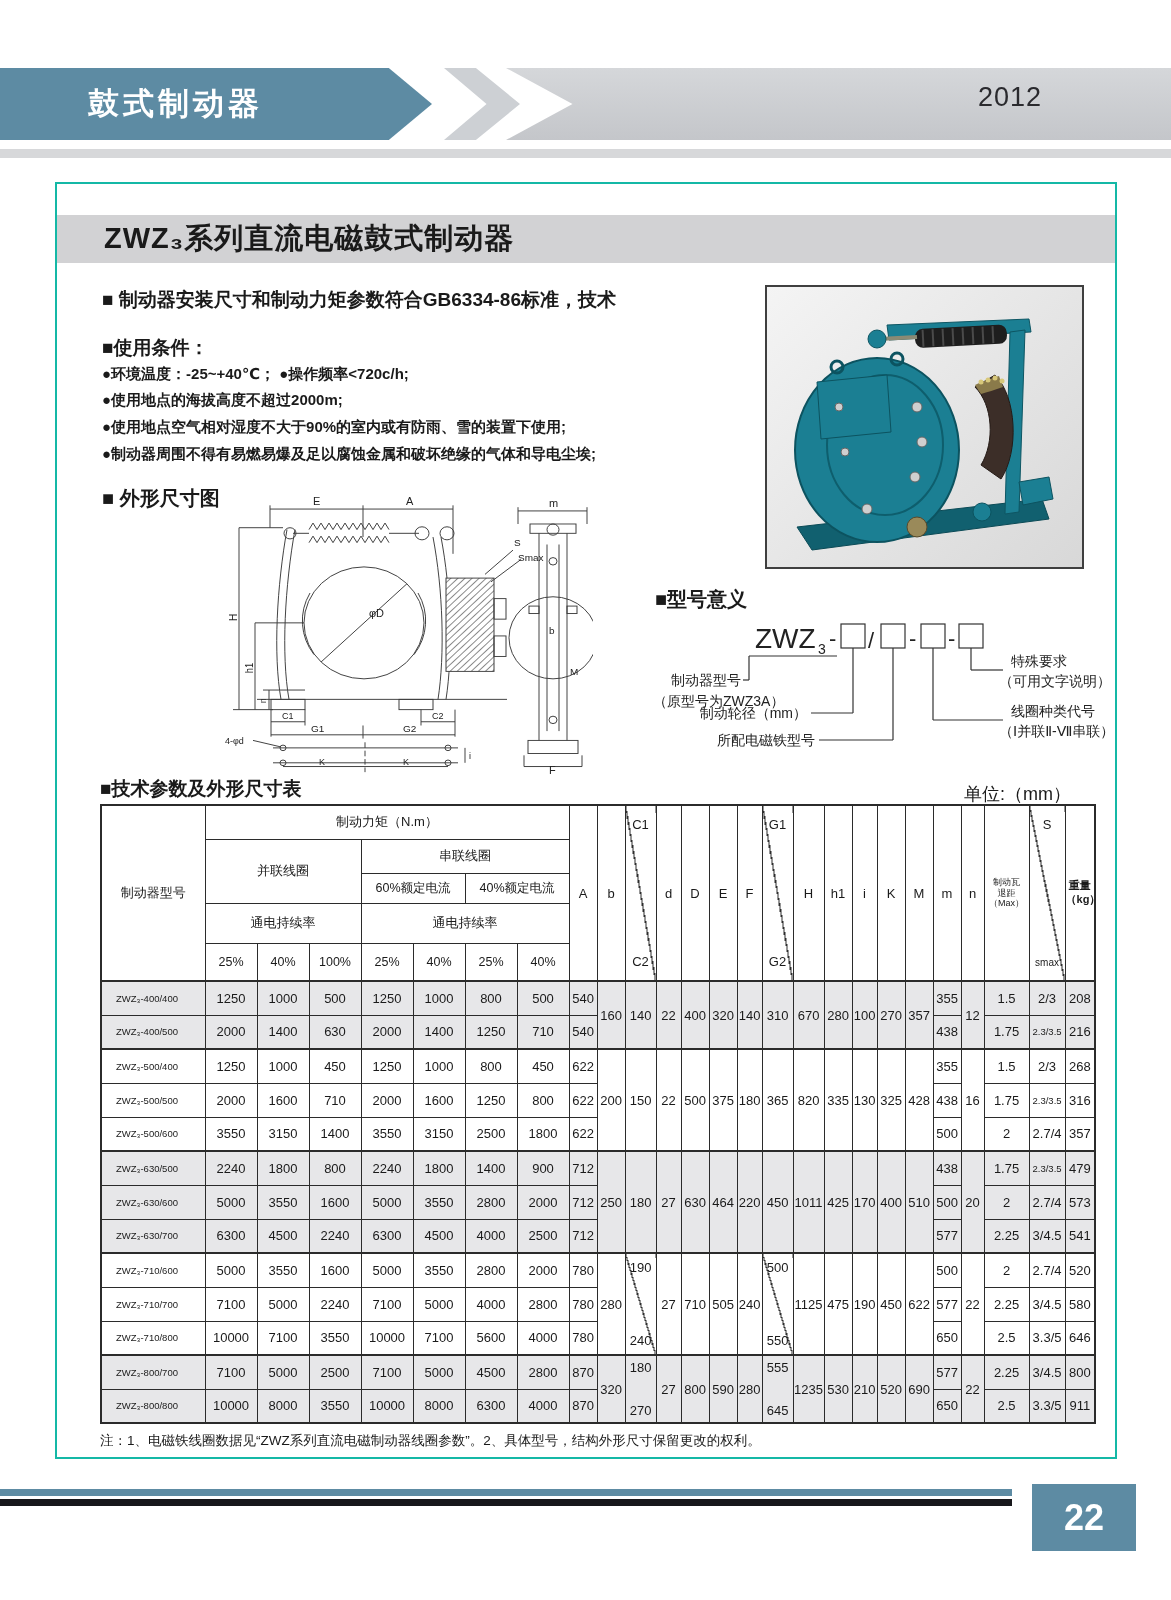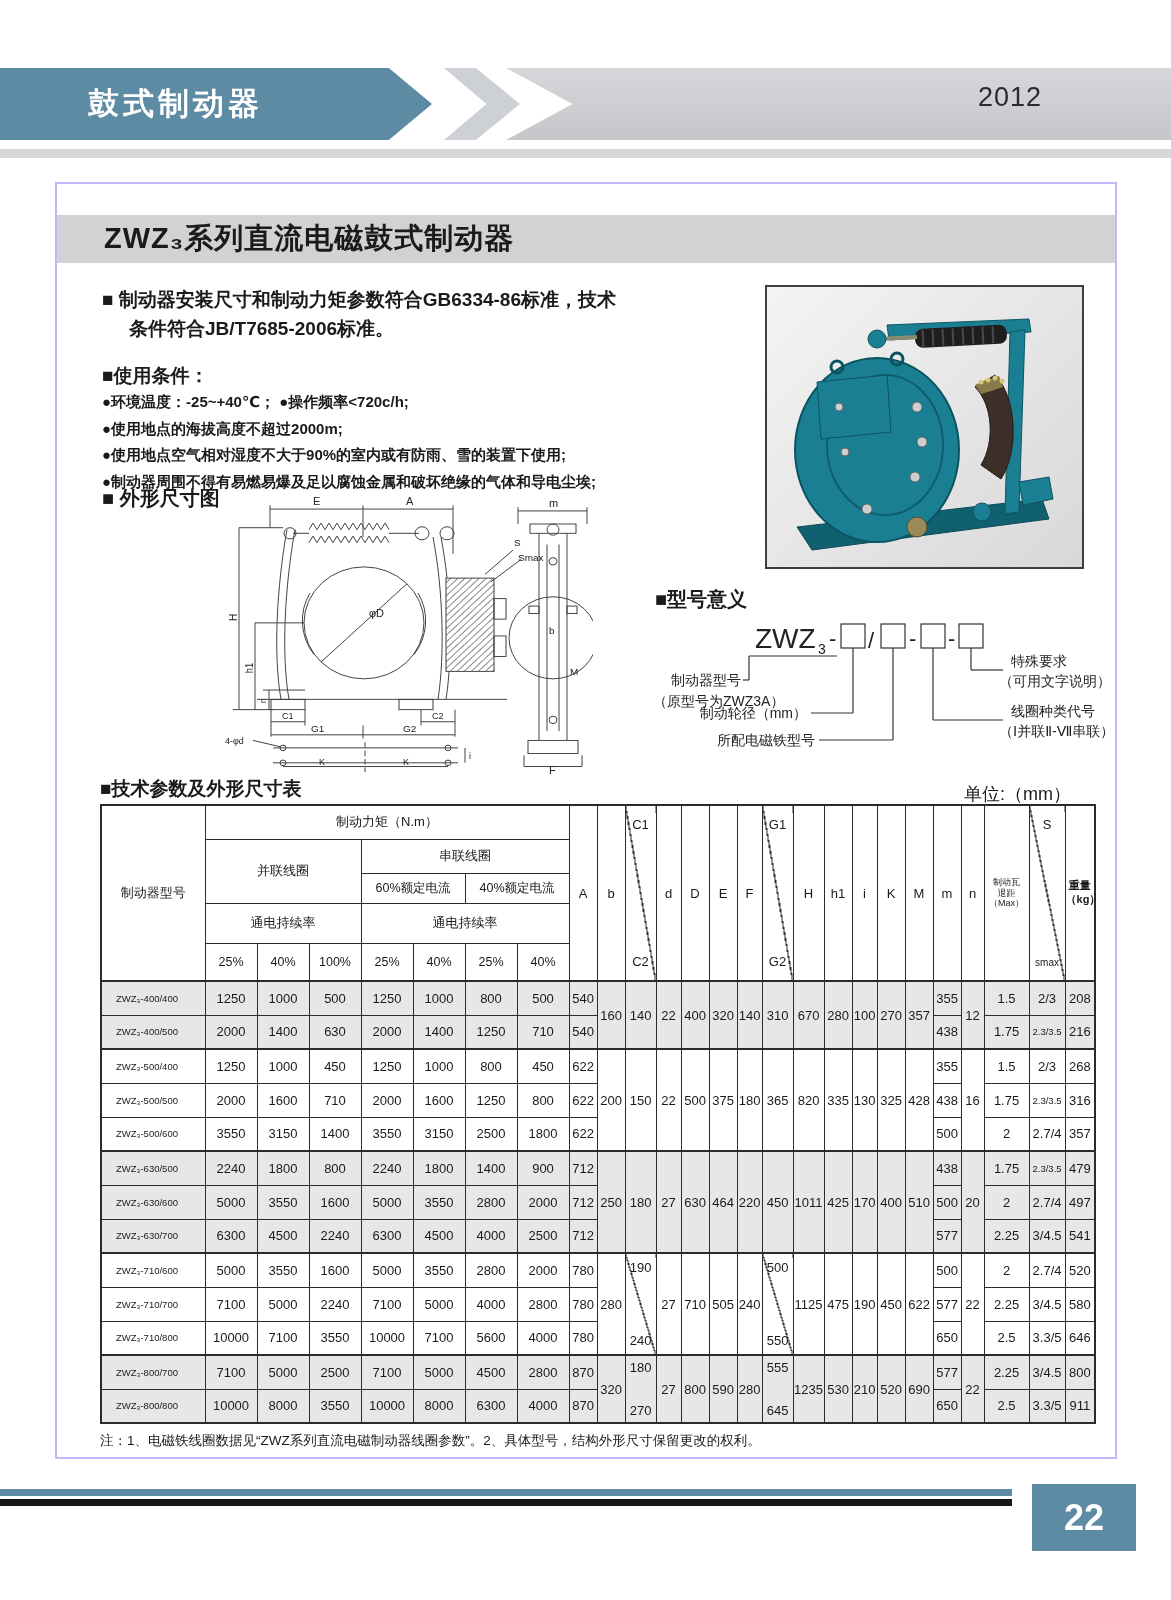--- a/index.html
+++ b/index.html
@@ -13,21 +13,21 @@
   .banner-chevron{position:absolute;left:444px;top:68px;width:76px;height:72px;background:#cdd0d4;
     clip-path:polygon(0 0,42% 0,100% 50%,42% 100%,0 100%,56% 50%);}
   .banner-gray{position:absolute;left:506px;top:68px;width:665px;height:72px;
     background:linear-gradient(#d5d7da,#c4c6ca);
     clip-path:polygon(0 0,100% 0,100% 100%,0 100%,10% 50%);}
   .banner-year{position:absolute;left:978px;top:82px;font-size:27px;color:#2a2a2e;letter-spacing:1px;}
   .under-strip{position:absolute;left:0;top:149px;width:1171px;height:9px;background:#d7d8da;}
 
   
   .content-box{position:absolute;left:55px;top:182px;width:1058px;height:1273px;
-    border:2px solid #c4b5fd;background:#fff;}
+    border:2px solid #14b8a6;background:#fff;}
   .title-bar{position:absolute;left:0;top:31px;width:100%;height:48px;background:#d2d2d4;
     display:flex;align-items:center;}
   .title-bar .t{font-weight:bold;font-size:29px;padding-left:47px;letter-spacing:1px;}
 
   .intro{position:absolute;left:45px;top:102px;width:660px;}
   .intro .l1,.intro .l2{font-weight:bold;font-size:19px;line-height:1.5;}
   .intro .l2{padding-left:27px;}
   .usage-h{font-weight:bold;font-size:19px;margin-top:20px;}
   .bullets div{font-size:15px;line-height:1.78;font-weight:bold;}
 
@@ -94,21 +94,20 @@
   <div class="under-strip"></div>
 
   <div class="content-box">
 
     <div class="title-bar">
       <div class="t">ZWZ₃系列直流电磁鼓式制动器</div>
     </div>
 
     <div class="intro">
       <div class="l1">■ 制动器安装尺寸和制动力矩参数符合GB6334-86标准，技术</div>
-      <div class="l2">条件符合JB/T7685-2006标准。</div>
       <div class="usage-h">■使用条件：</div>
       <div class="bullets">
         <div>●环境温度：-25~+40℃；  ●操作频率&lt;720c/h;</div>
         <div>●使用地点的海拔高度不超过2000m;</div>
         <div>●使用地点空气相对湿度不大于90%的室内或有防雨、雪的装置下使用;</div>
         <div>●制动器周围不得有易燃易爆及足以腐蚀金属和破坏绝缘的气体和导电尘埃;</div>
       </div>
     </div>
 
     <div class="photo">
@@ -529,21 +528,21 @@
             <td>3550</td>
             <td>1600</td>
             <td>5000</td>
             <td>3550</td>
             <td>2800</td>
             <td>2000</td>
             <td>712</td>
             <td>500</td>
             <td>2</td>
             <td>2.7/4</td>
-            <td>497</td>
+            <td>573</td>
           </tr>
           <tr class="shaded ">
             <td class="model tight">ZWZ₃-630/700</td>
             <td>6300</td>
             <td>4500</td>
             <td>2240</td>
             <td>6300</td>
             <td>4500</td>
             <td>4000</td>
             <td>2500</td>

